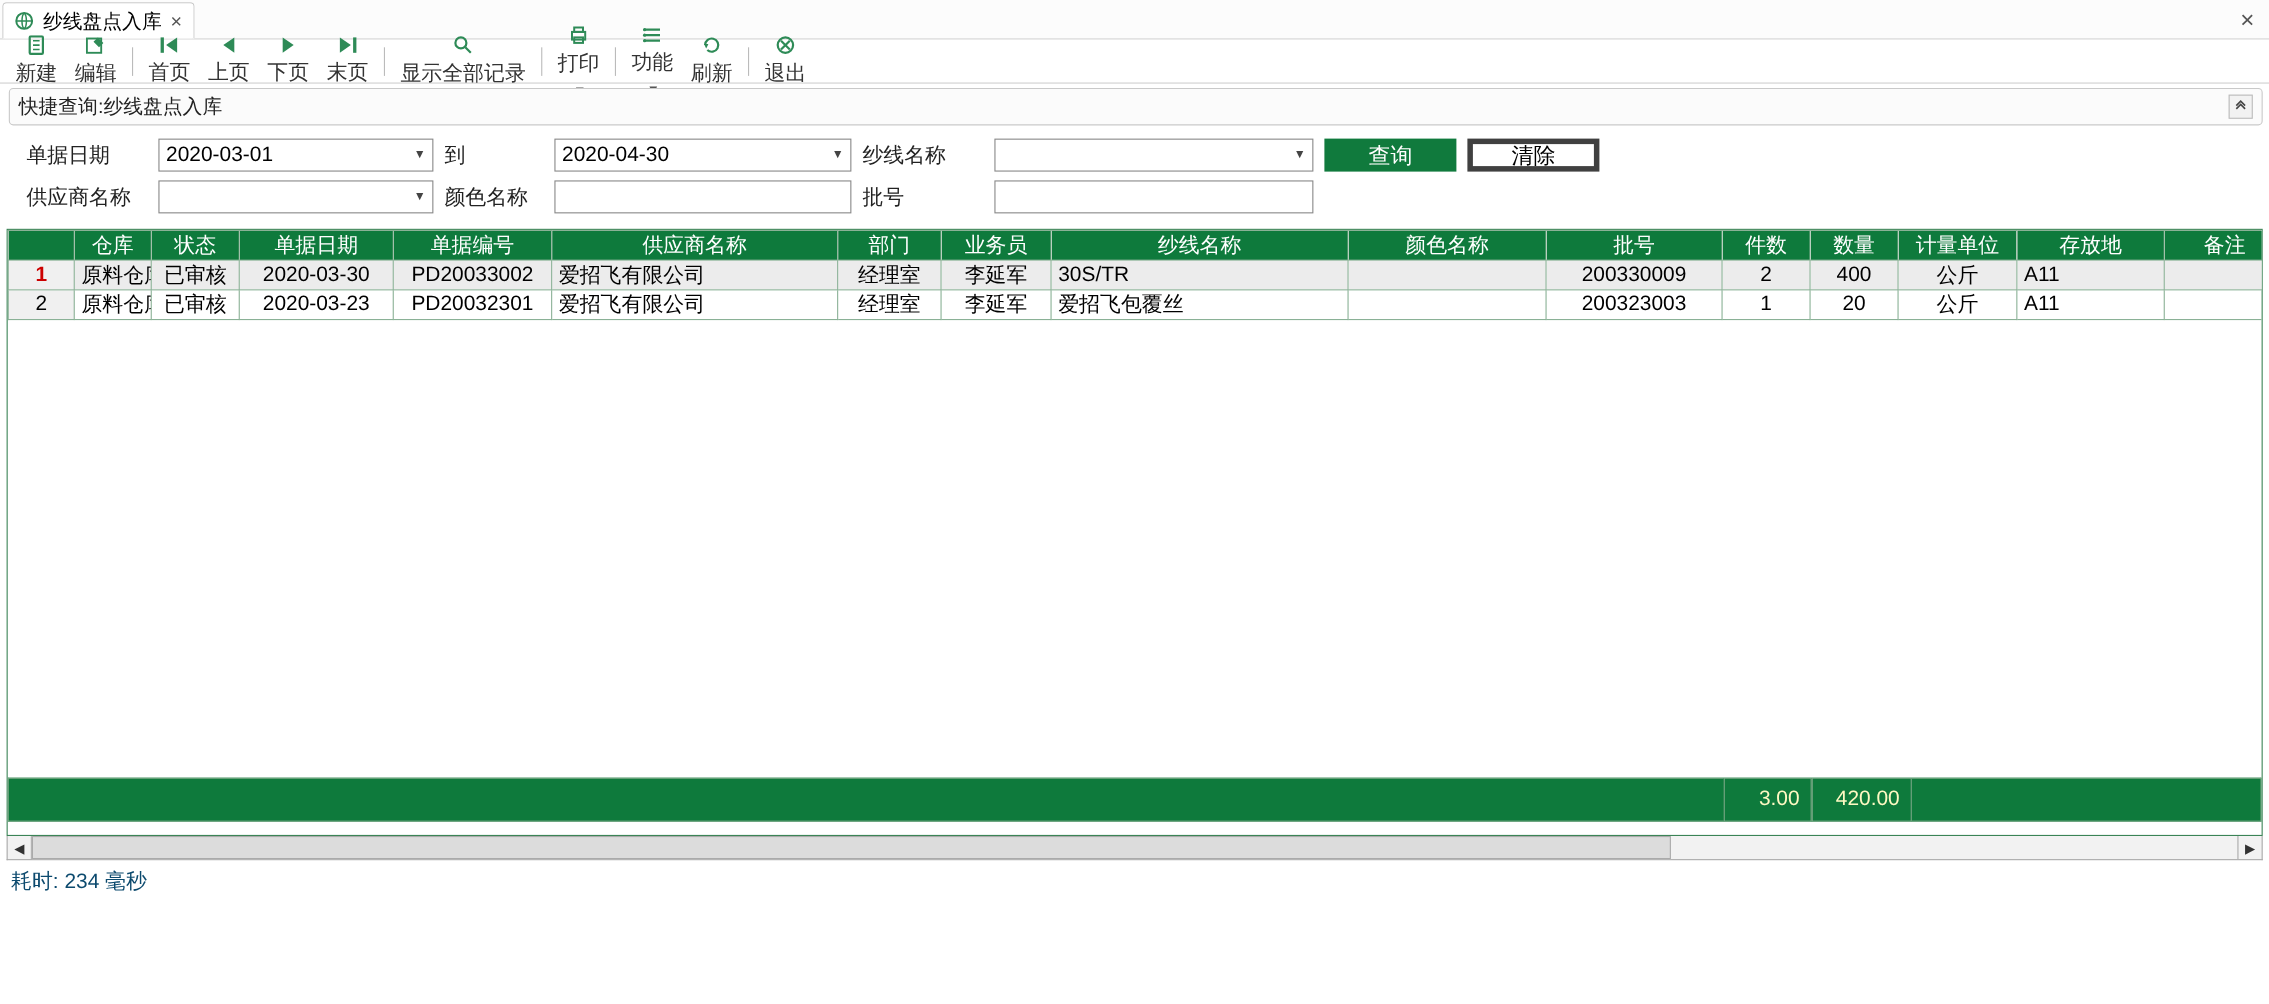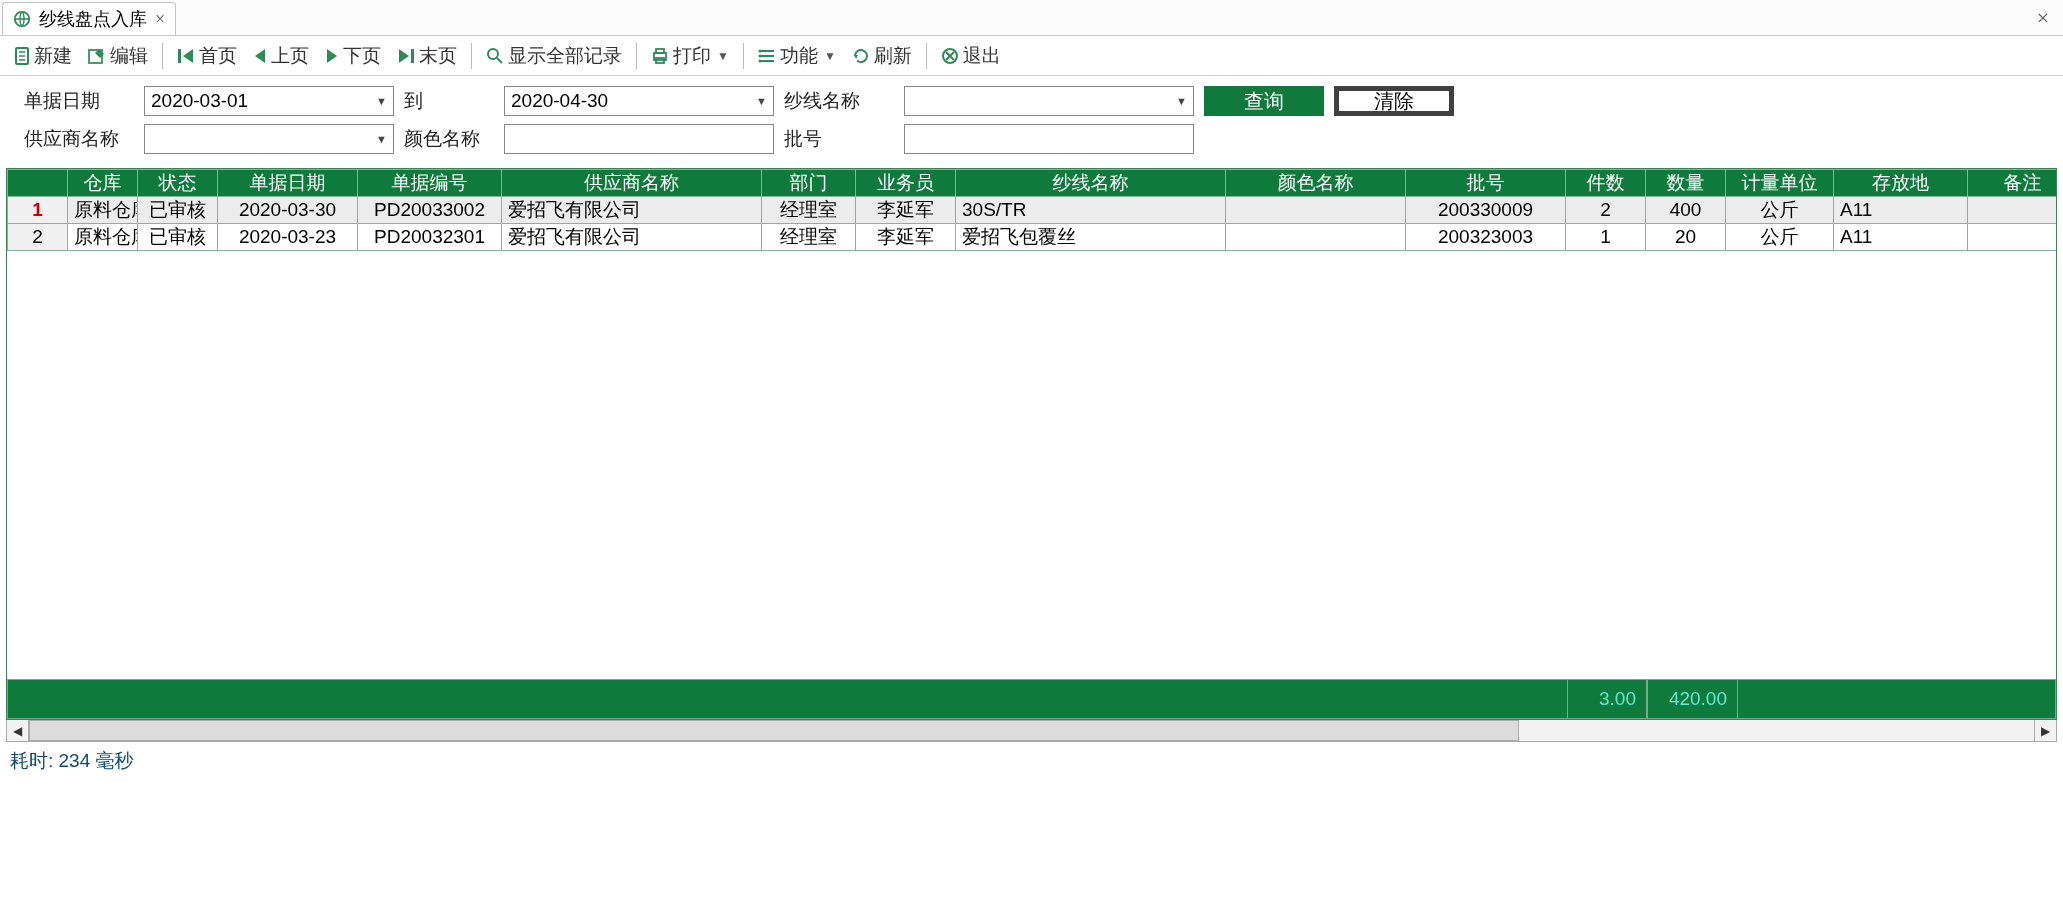--- a/index.html
+++ b/index.html
@@ -18,21 +18,20 @@
       position: relative;
     }
 
     
     .tabbar {
       height: 36px;
       border-bottom: 1px solid #c9c9c9;
       display: flex;
       align-items: stretch;
       background: #fcfcfc;
-      font-family: Liberation Serif, serif;
     }
     .tab {
       display: flex;
       align-items: center;
       gap: 8px;
       padding: 0 10px;
       border: 1px solid #c0c0c0;
       border-bottom: none;
       background: #fff;
       border-radius: 4px 4px 0 0;
@@ -65,20 +64,21 @@
     }
     .tbtn {
       display: flex;
       align-items: center;
       gap: 4px;
       padding: 2px 6px;
       cursor: pointer;
       color: #333;
       font-size: 19px;
       border-radius: 3px;
+      flex-direction: column;
     }
     .tbtn .ic { color: #2e8b57; font-weight: bold; font-family: monospace; display:inline-flex; align-items:center; }
     .tsep {
       width: 1px;
       height: 26px;
       background: #bbb;
       margin: 0 4px;
     }
     .dd { font-size: 12px; color: #555; margin-left: 2px }
 
@@ -166,25 +166,25 @@
     }
     .tbl .rownum { text-align:center; background:#f0f0f0 }
     .tbl .rownum.sel { color:#c00; font-weight:bold }
     .tbl tbody tr:nth-child(odd) td:not(.rownum){ background:#ebf5ee }
     .tbl tbody tr.sel td:not(.rownum){ background:#ececec }
     .tbl .c-center { text-align:center }
 
     
     .sumbar {
       position: absolute;
-      left:0; right:0; bottom:0;
+      left:0; right:0; bottom:12px;
       height: 40px;
       background: #0e7a3c;
       display:flex;
-      color:#5eead4;
+      color:#fef9c3;
       font-size:19px;
     }
     .sumbar .spacer {
       width: 1560px;
       border:1px solid #7aa886;
       border-right:none;
     }
     .sumbar .cell {
       border:1px solid #7aa886;
       border-left:1px solid #7aa886;
@@ -353,20 +353,29 @@
           <svg width="18" height="18" viewBox="0 0 18 18">
             <circle cx="9" cy="9" r="7" fill="none" stroke="#2e8b57" stroke-width="2"></circle>
             <line x1="5" y1="5" x2="13" y2="13" stroke="#2e8b57" stroke-width="2"></line>
             <line x1="13" y1="5" x2="5" y2="13" stroke="#2e8b57" stroke-width="2"></line>
           </svg>
         </span>
         <span>退出</span>
       </div>
   </div>
 
+  <div class="qhead">
+    <span>快捷查询:纱线盘点入库</span>
+    <div class="collapse-btn">
+      <svg width="12" height="12" viewBox="0 0 12 12">
+          <polyline points="2,8 6,4 10,8" fill="none" stroke="#444" stroke-width="1.5"></polyline>
+          <polyline points="2,5 6,1 10,5" fill="none" stroke="#444" stroke-width="1.5"></polyline>
+        </svg>
+    </div>
+  </div>
 
   <div class="sform">
     <label>单据日期</label>
     <div class="field">
         <span>2020-03-01</span>
         <span class="arrow">▼</span>
       </div>
     <label>到</label>
     <div class="field">
         <span>2020-04-30</span>

